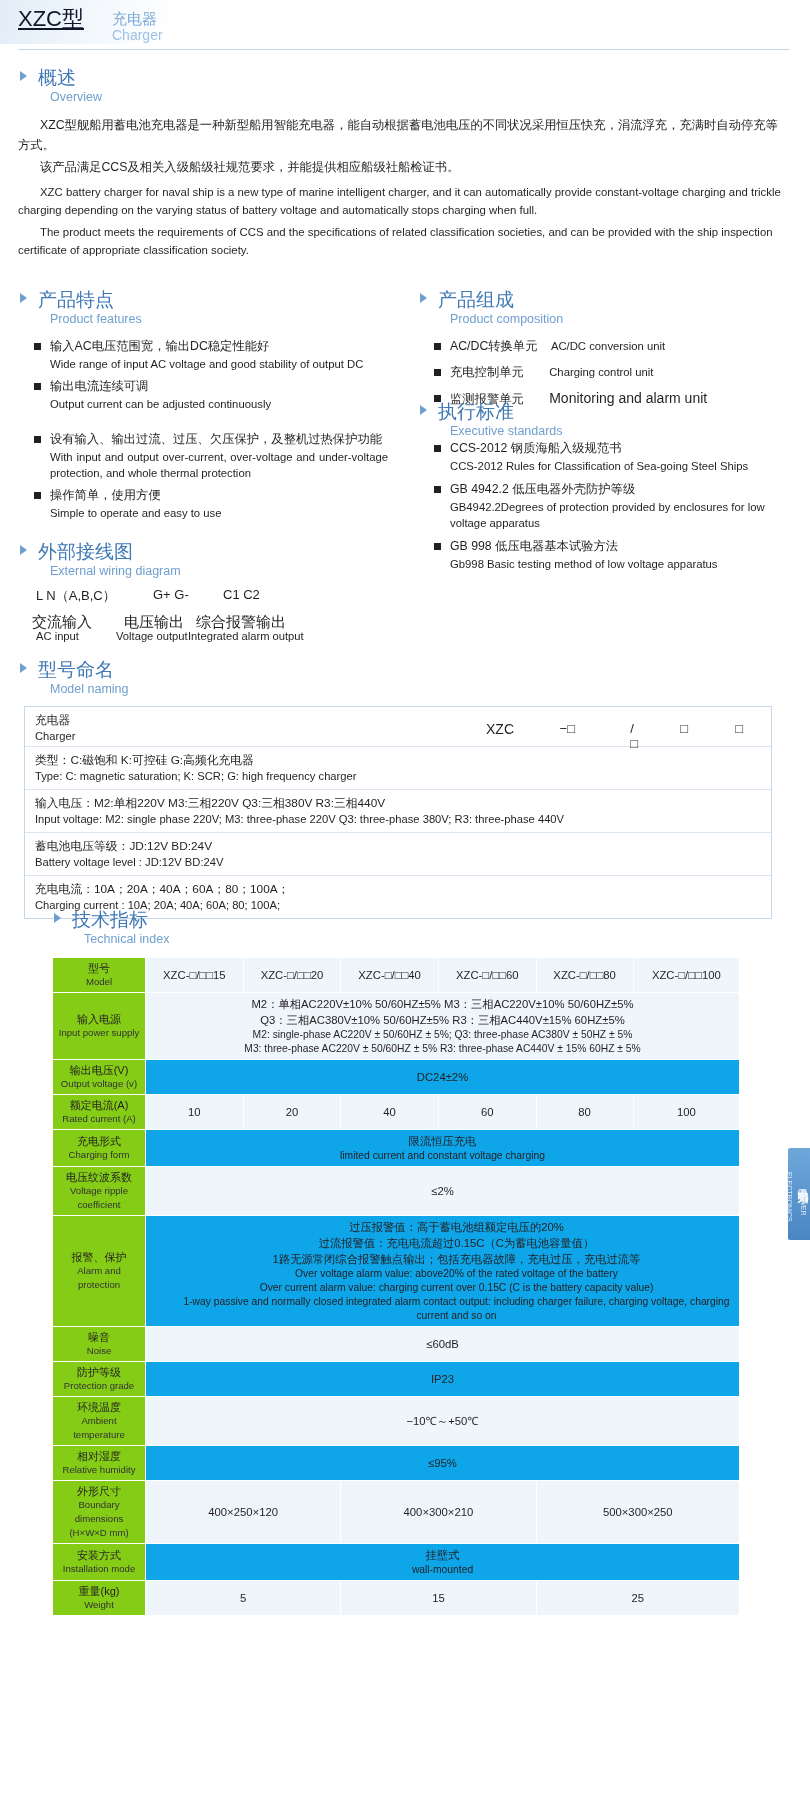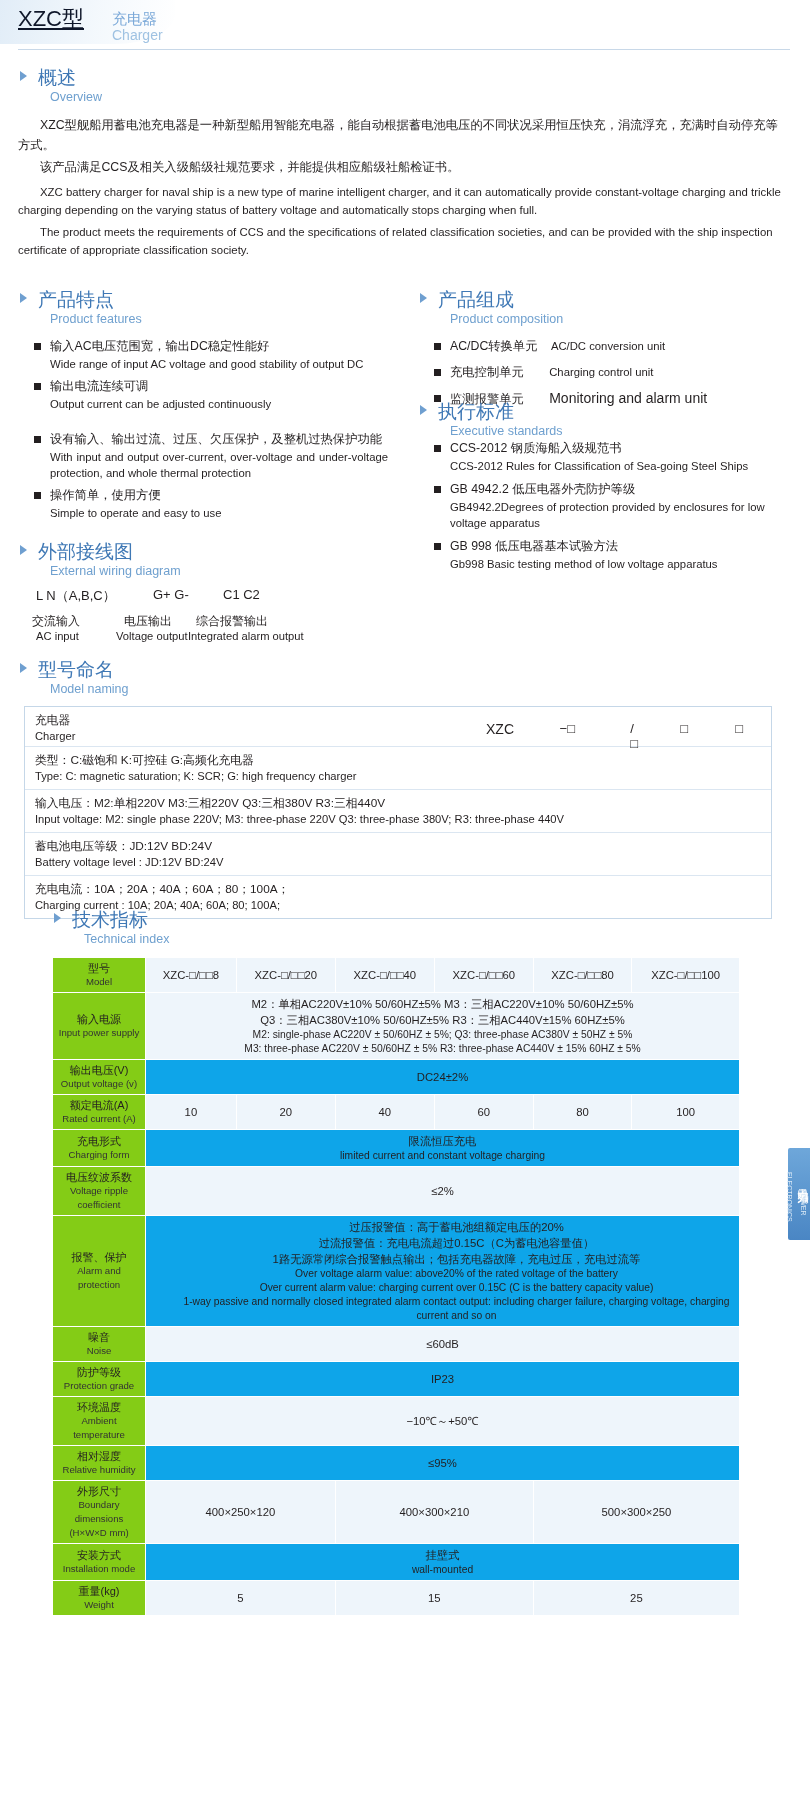--- a/index.html
+++ b/index.html
@@ -38,21 +38,21 @@
   .indent { text-indent: 22px; }
 
   
   .bl { position: relative; padding-left: 16px; margin-bottom: 1px; }
   .bl .sq { position:absolute; left:0; top:6px; width:7px; height:7px; background:#231f20; }
   .bl-cn { font-size: 12.3px; line-height: 18px; }
   .bl-en { font-size: 11.3px; line-height: 16px; padding-left: 16px; color:#231f20; }
 
   
   .wire { font-size: 13px; color:#231f20; }
-  .wire .lbl { font-size: 12px; }
+  .wire .lbl { font-size: 15px; }
   .wire .lbl-en { font-size: 11.2px; }
 
   
   .mbox { border:1px solid #c5d7e8; background:#ffffff; }
   .mrow { border-bottom:1px solid #dbe6f1; padding: 5px 10px; position:relative; }
   .mrow:last-child { border-bottom:none; }
   .mrow .cn { font-size: 11.8px; line-height:16px; }
   .mrow .en { font-size: 11.2px; line-height:16px; }
   .mcodes { position:absolute; right: 0px; top: 0px; height: 100%; }
   .mcode { position:absolute; top: 14px; font-size: 13px; color:#231f20; }
@@ -260,21 +260,21 @@
 
     <div style="margin-top:10px; width:688px;">
       <table class="tech">
 
         <tbody>
             <tr>
           <td class="th-cell">
             <div>型号</div>
             <div class="en">Model</div>
           </td>
-          <td class="body-cell">XZC-□/□□8</td>
+          <td class="body-cell">XZC-□/□□15</td>
           <td class="body-cell">XZC-□/□□20</td>
           <td class="body-cell">XZC-□/□□40</td>
           <td class="body-cell">XZC-□/□□60</td>
           <td class="body-cell">XZC-□/□□80</td>
           <td class="body-cell">XZC-□/□□100</td>
         </tr>
 
         <tr>
           <td class="th-cell">
             <div>输入电源</div>

